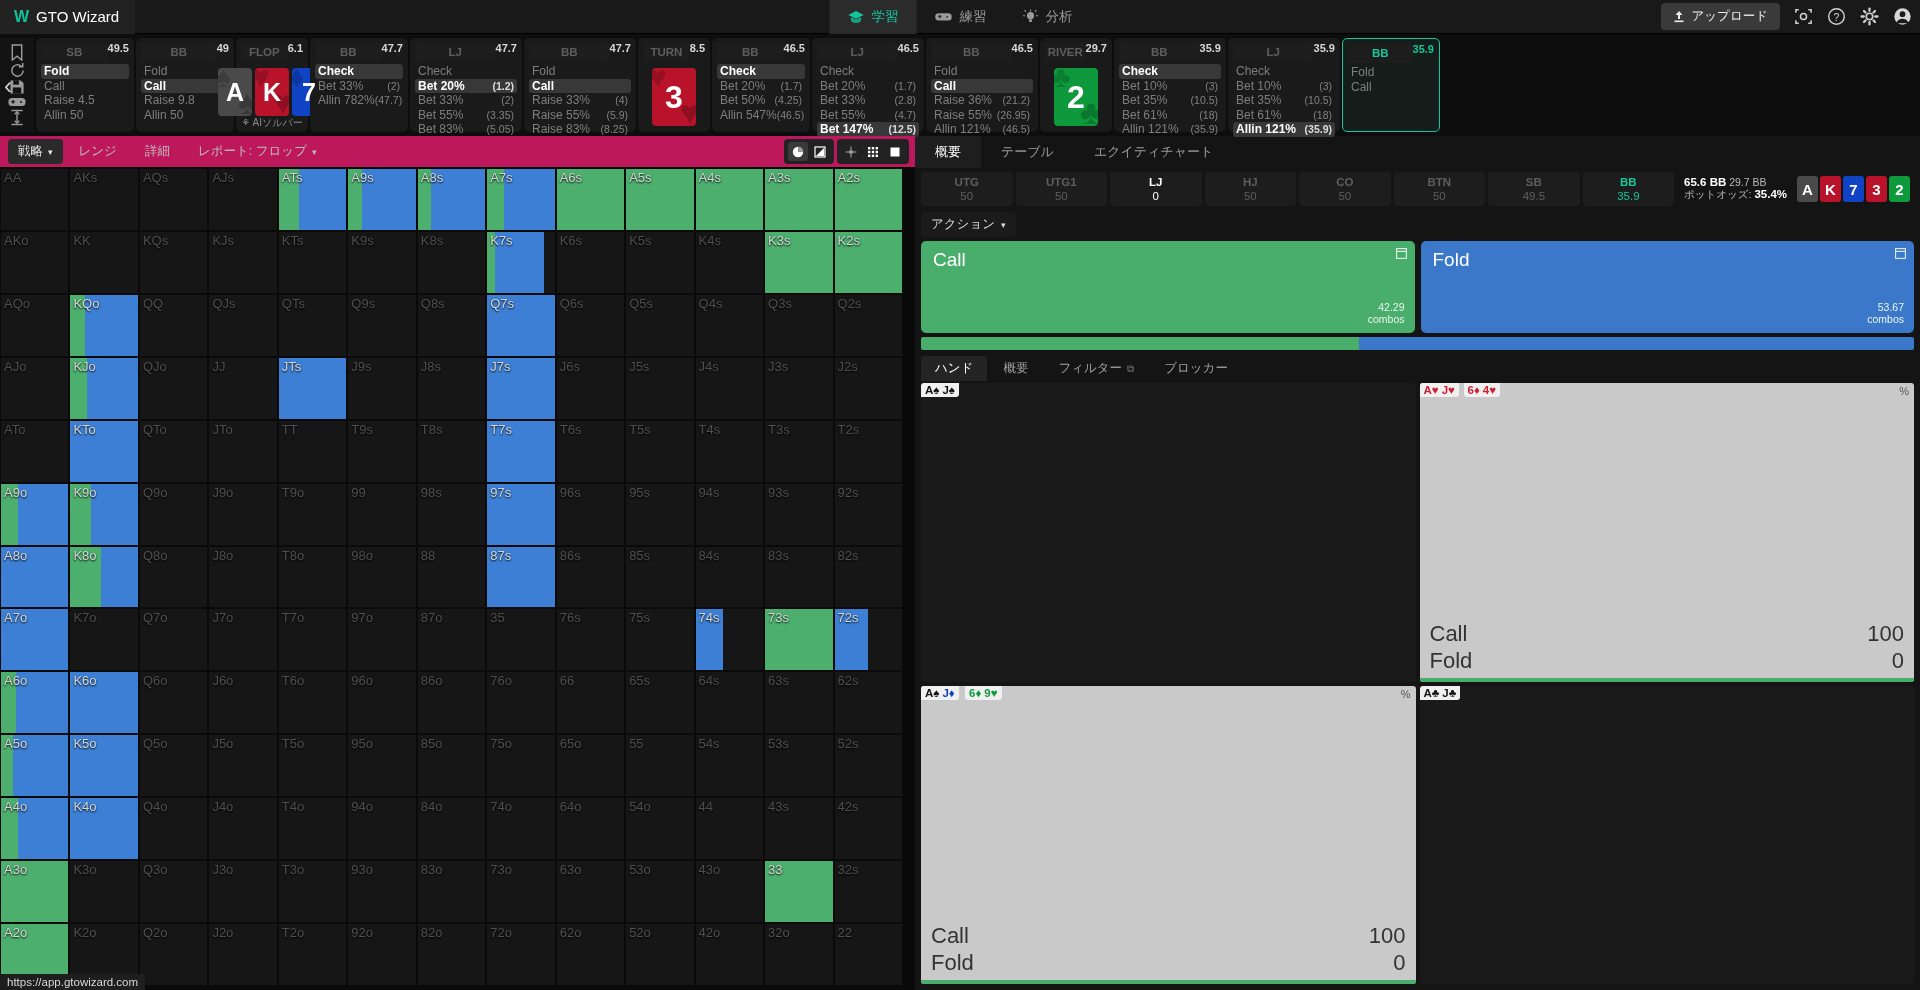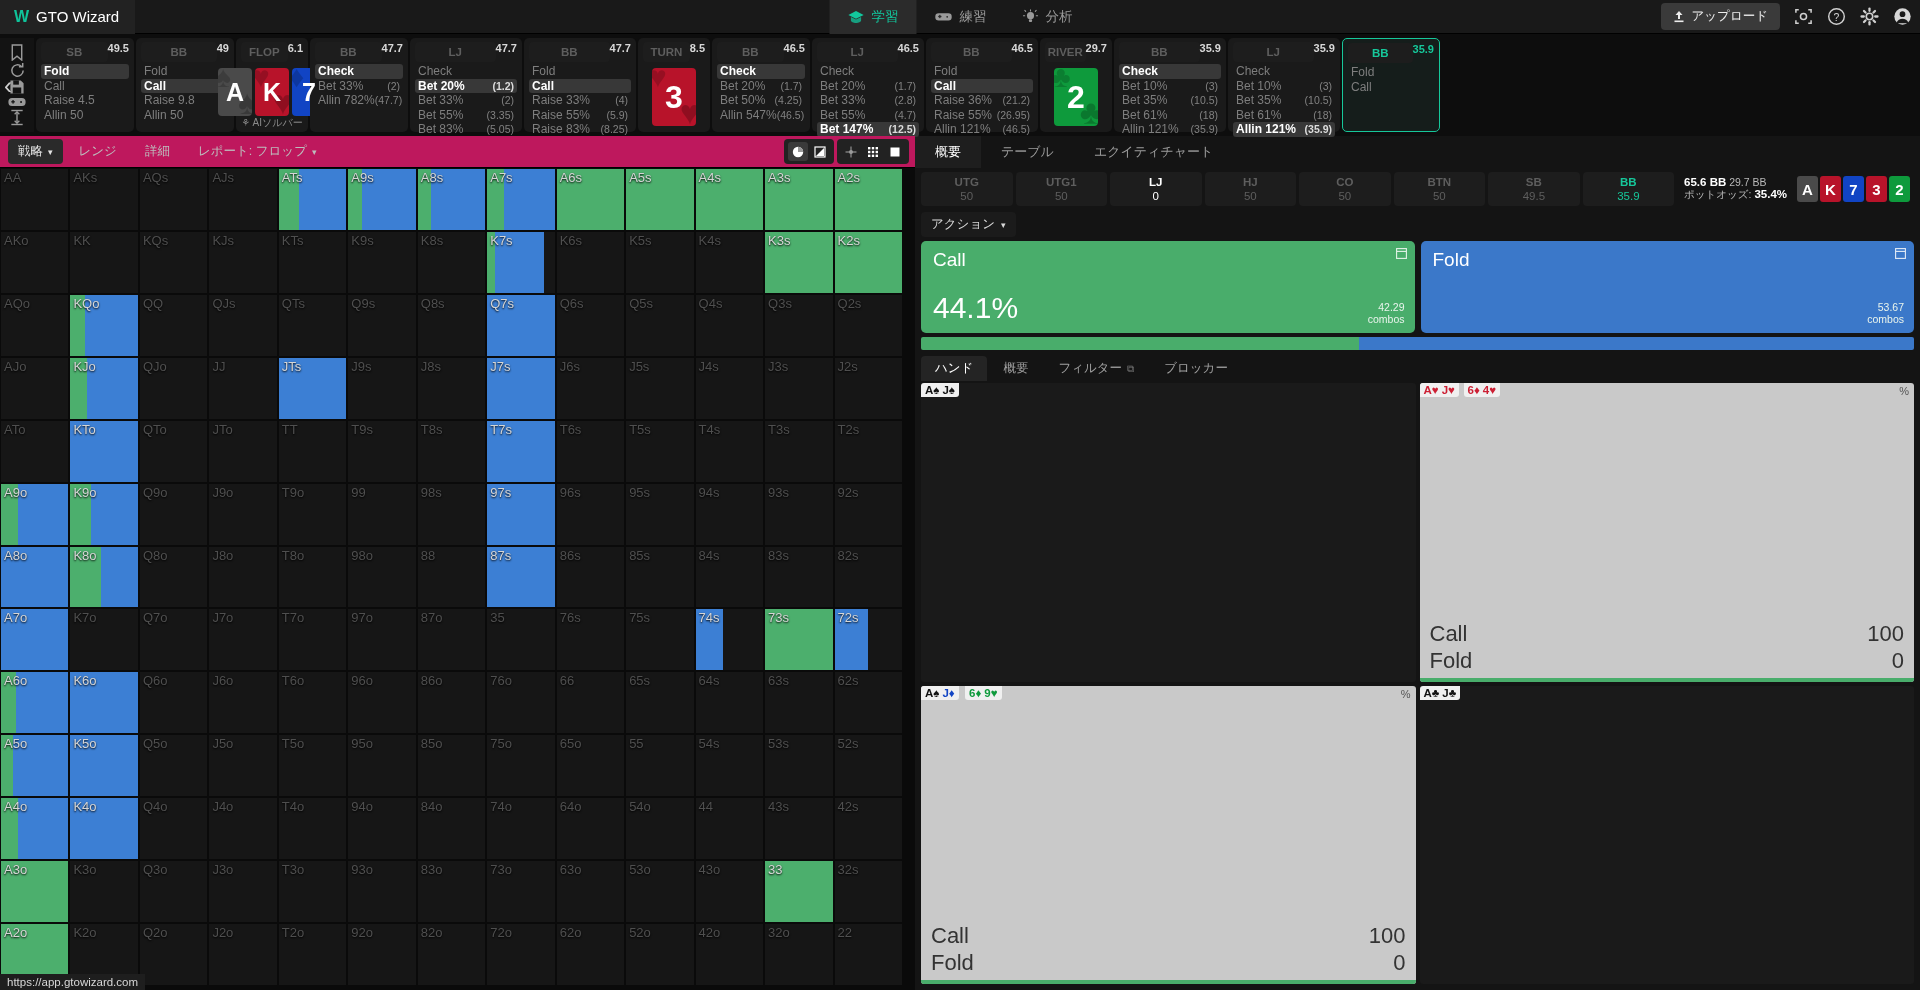--- a/index.html
+++ b/index.html
@@ -2060,21 +2060,20 @@
     </div>
 
     <div class="actionhdr">
       <span>アクション</span>
       <span style="font-size:9px">▾</span>
     </div>
 
     <div class="bigcards" id="bigcards">
         <div class="bigcard" style="background: rgb(73, 173, 107);">
           <div class="bc-name">Call</div>
-          <div class="bc-pct">44.1%</div>
           <div class="bc-combo">42.29<br><span>combos</span></div>
           <svg class="bc-ico" width="11" height="11" viewBox="0 0 11 11">
             <rect x="0.6" y="0.6" width="9.8" height="9.8" fill="none" stroke="#fff" stroke-width="1.1"></rect>
             <line x1="0.6" y1="3.4" x2="10.4" y2="3.4" stroke="#fff" stroke-width="1.1"></line>
           </svg>
         </div>
         <div class="bigcard" style="background: rgb(59, 120, 201);">
           <div class="bc-name">Fold</div>
           <div class="bc-combo">53.67<br><span>combos</span></div>
           <svg class="bc-ico" width="11" height="11" viewBox="0 0 11 11">

